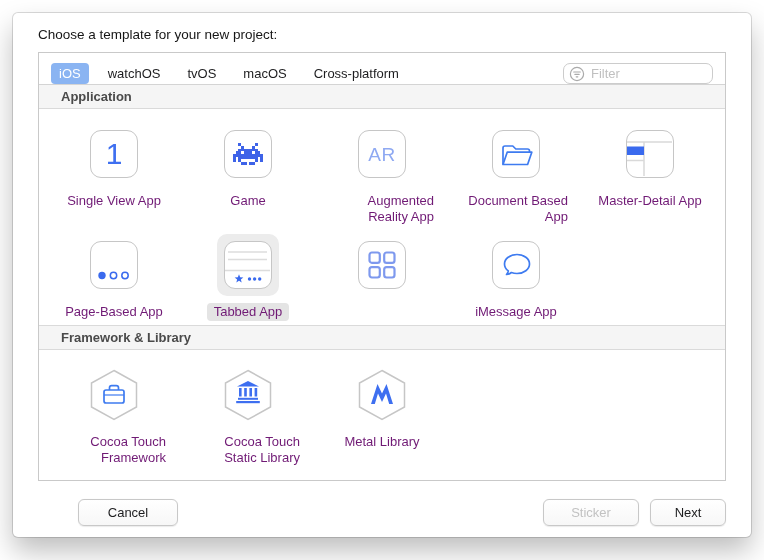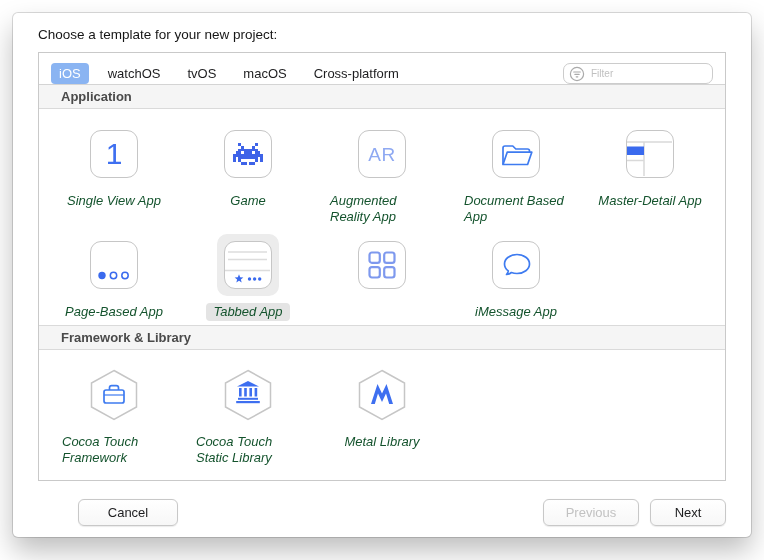--- a/index.html
+++ b/index.html
@@ -22,41 +22,41 @@
   }
   
   .tabbar{height:31px;flex:0 0 auto;display:flex;align-items:flex-end;
     padding:0 12px;border-bottom:1px solid #d4d4d4;}
   .tab{font-size:13px;color:#1d1d1f;padding:3px 8px;border-radius:4px;
     margin-right:11px;cursor:default;}
   .tab.selected{background:#8ab4f2;color:#fff;}
   .filter{margin-left:auto;width:150px;height:21px;border:1px solid #cccccc;
     border-radius:7px;display:flex;align-items:center;padding:0 5px;gap:4px;
     box-sizing:border-box;background:#fff;}
-  .filter input{border:none;outline:none;flex:1;min-width:0;font-size:10px;
+  .filter input{border:none;outline:none;flex:1;min-width:0;font-size:13px;
     color:#333;background:transparent;font-family:inherit;}
   .filter input::placeholder{color:#c0c0c0;}
   
   .section-header{height:23px;flex:0 0 auto;background:#f5f5f5;
     border-bottom:1px solid #dadada;display:flex;align-items:center;
     padding-left:22px;font-size:13px;font-weight:bold;color:#4a4a4a;}
   .section-header.bordered-top{border-top:1px solid #dadada;}
   
   .grid{display:grid;grid-template-columns:repeat(5,1fr);
     padding:10px 8px 4px 8px;row-gap:4px;}
   .tpl{display:flex;flex-direction:column;align-items:center;gap:7px;
     padding-top:4px;cursor:default;}
   .icon-wrap{width:62px;height:62px;display:flex;align-items:center;
     justify-content:center;border-radius:10px;}
   .tpl.selected .icon-wrap{background:#ececec;}
   .tpl-icon{width:48px;height:48px;border:1.5px solid #c6c6c6;border-radius:11px;
     background:#fff;display:flex;align-items:center;justify-content:center;
     position:relative;box-sizing:border-box;overflow:hidden;}
-  .tpl-label{font-size:13px;color:#14532d;text-align:left;line-height:16px;
-    max-width:104px;padding:1px 7px;border-radius:4px;font-style:italic;}
+  .tpl-label{font-size:13px;color:#701a75;text-align:right;line-height:16px;
+    max-width:104px;padding:1px 7px;border-radius:4px;}
   .tpl.selected .tpl-label{background:#e4e4e4;}
   .glyph-1{font-size:30px;color:#3e6ff0;line-height:1;}
   .glyph-ar{font-size:19px;color:#8fa9f2;letter-spacing:.5px;line-height:1;}
   .fill-svg{position:absolute;left:0;top:0;}
   
   .footer{display:flex;align-items:center;margin-top:18px;margin-left:40px;}
   .btn{height:27px;background:linear-gradient(#ffffff,#f7f7f7);
     border:1px solid #c8c8c8;border-radius:6px;font-size:13px;color:#1d1d1f;
     display:flex;align-items:center;justify-content:center;box-sizing:border-box;
     box-shadow:0 .5px 1px rgba(0,0,0,.08);font-family:inherit;cursor:default;}
@@ -261,16 +261,16 @@
           </svg>
         </span>
         <span class="tpl-label">Metal Library</span>
       </div>
 
     </div>
   </div>
 
   <div class="footer">
     <button class="btn btn-cancel">Cancel</button>
-    <button class="btn btn-previous">Previous</button>
+    <button class="btn btn-previous">Sticker</button>
     <button class="btn btn-next">Next</button>
   </div>
 </div>
 
 </body></html>

